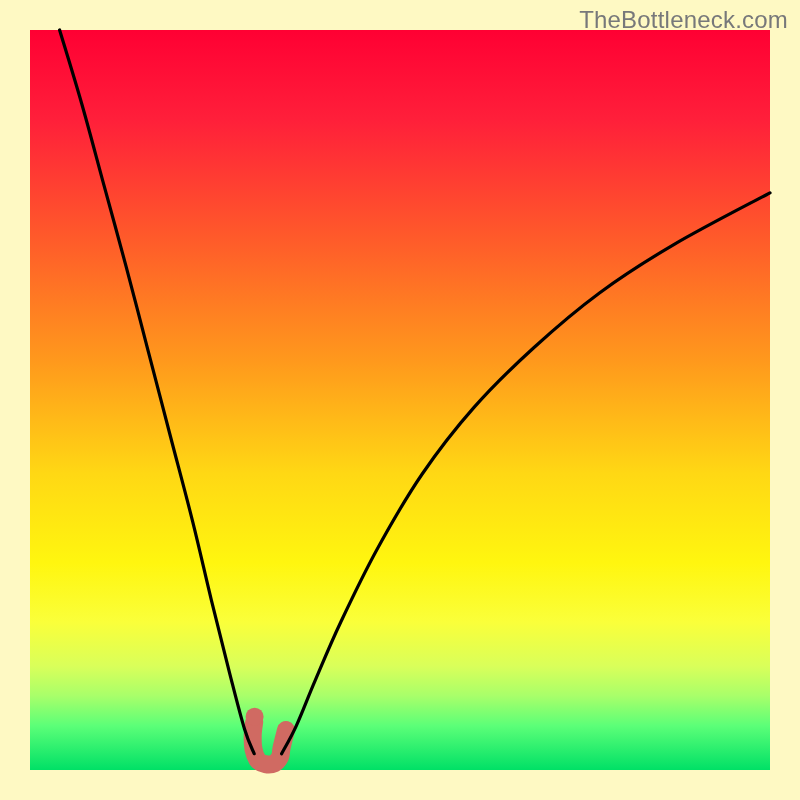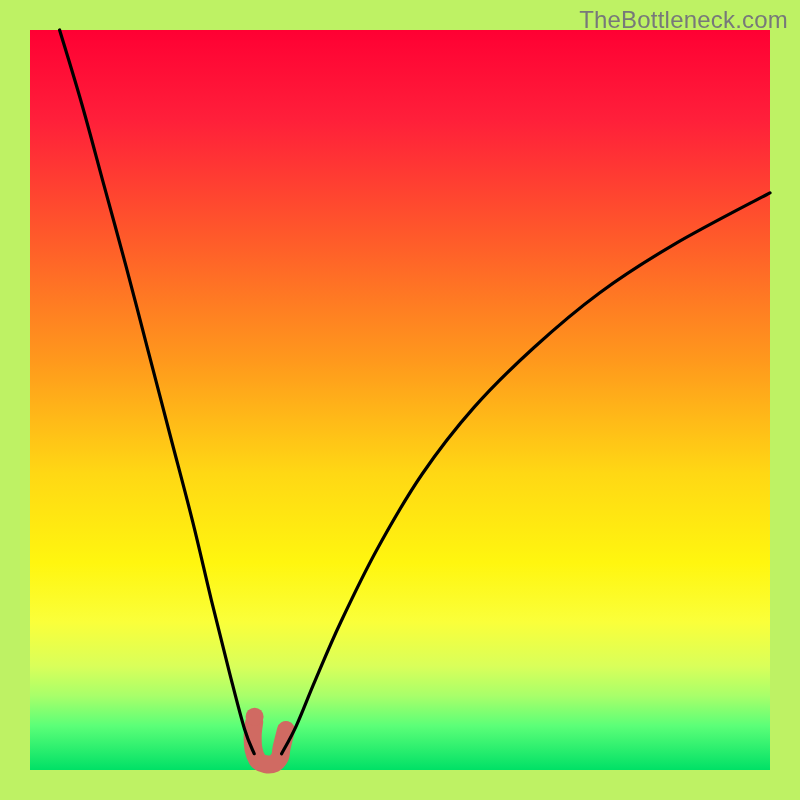--- a/index.html
+++ b/index.html
@@ -9,21 +9,21 @@
     height: 800px;
     background: #000;
     overflow: hidden;
   }
   .frame {
     position: absolute;
     top: 0;
     left: 0;
     width: 800px;
     height: 800px;
-    background: #bef264;
+    background: #fef9c3;
   }
   .attribution {
     position: absolute;
     top: 6px;
     right: 12px;
     font-family: Arial, Helvetica, sans-serif;
     font-size: 24px;
     font-weight: 500;
     color: #77787a;
     letter-spacing: 0.2px;

